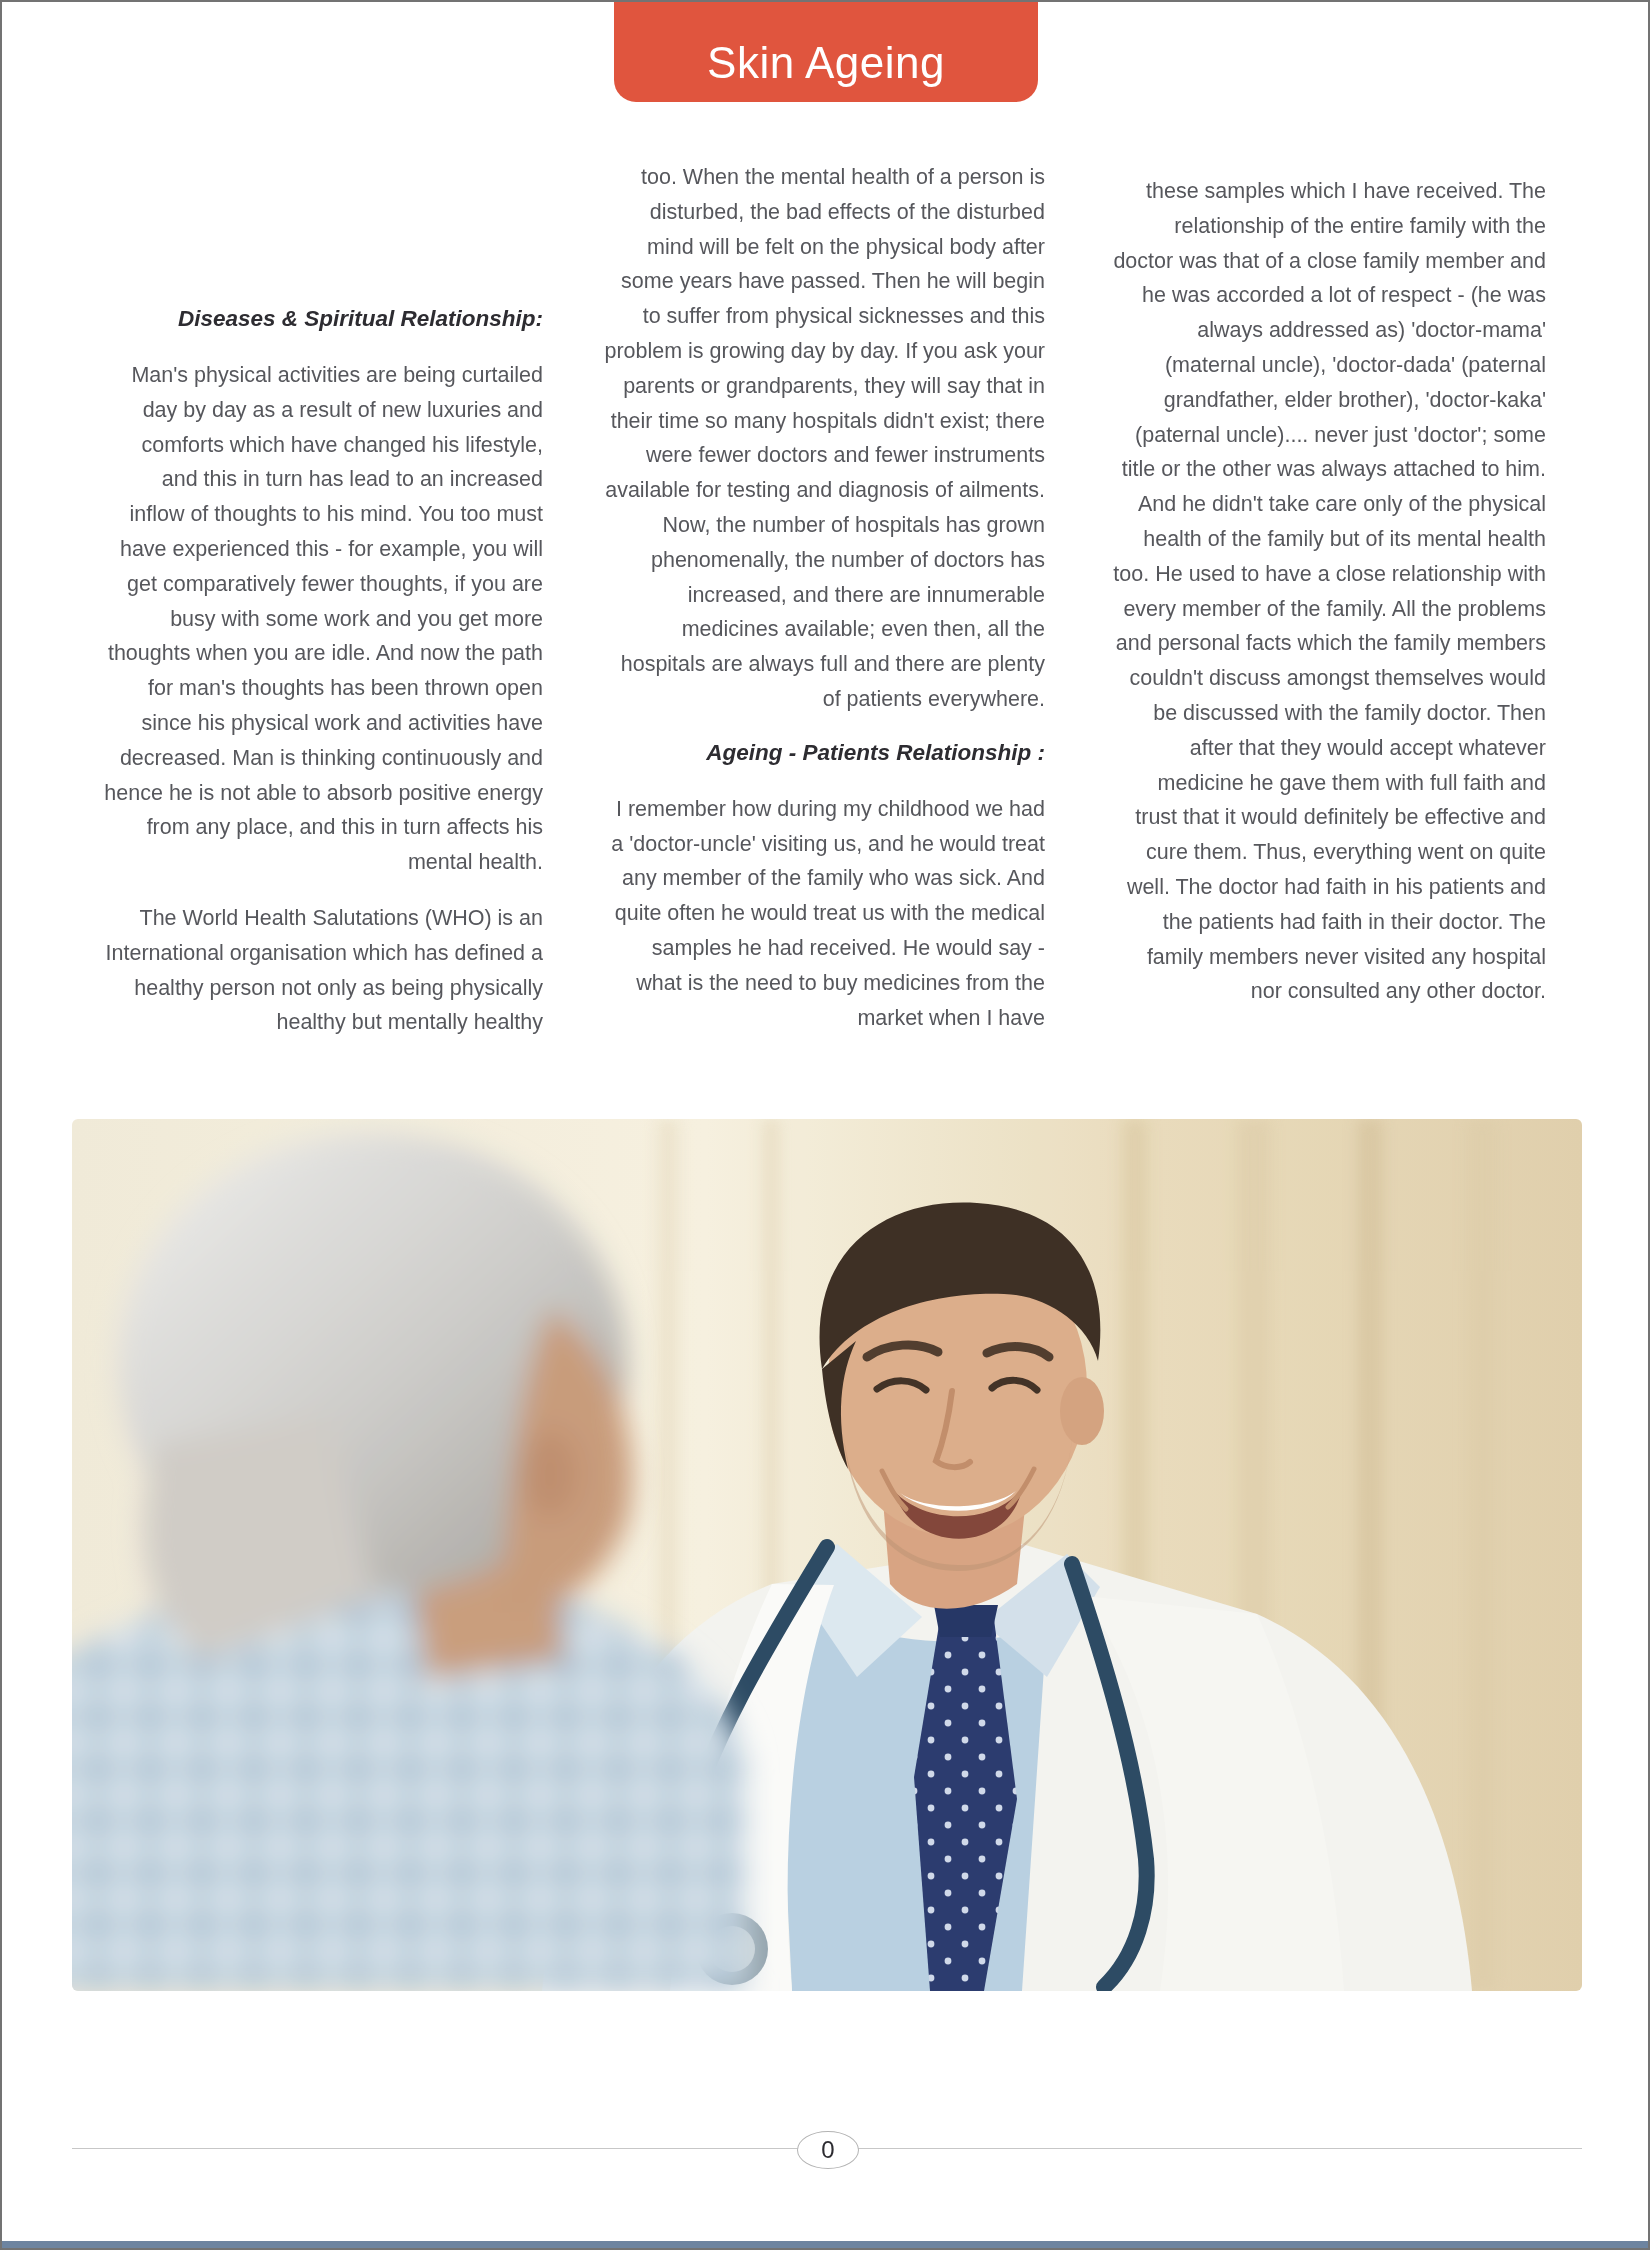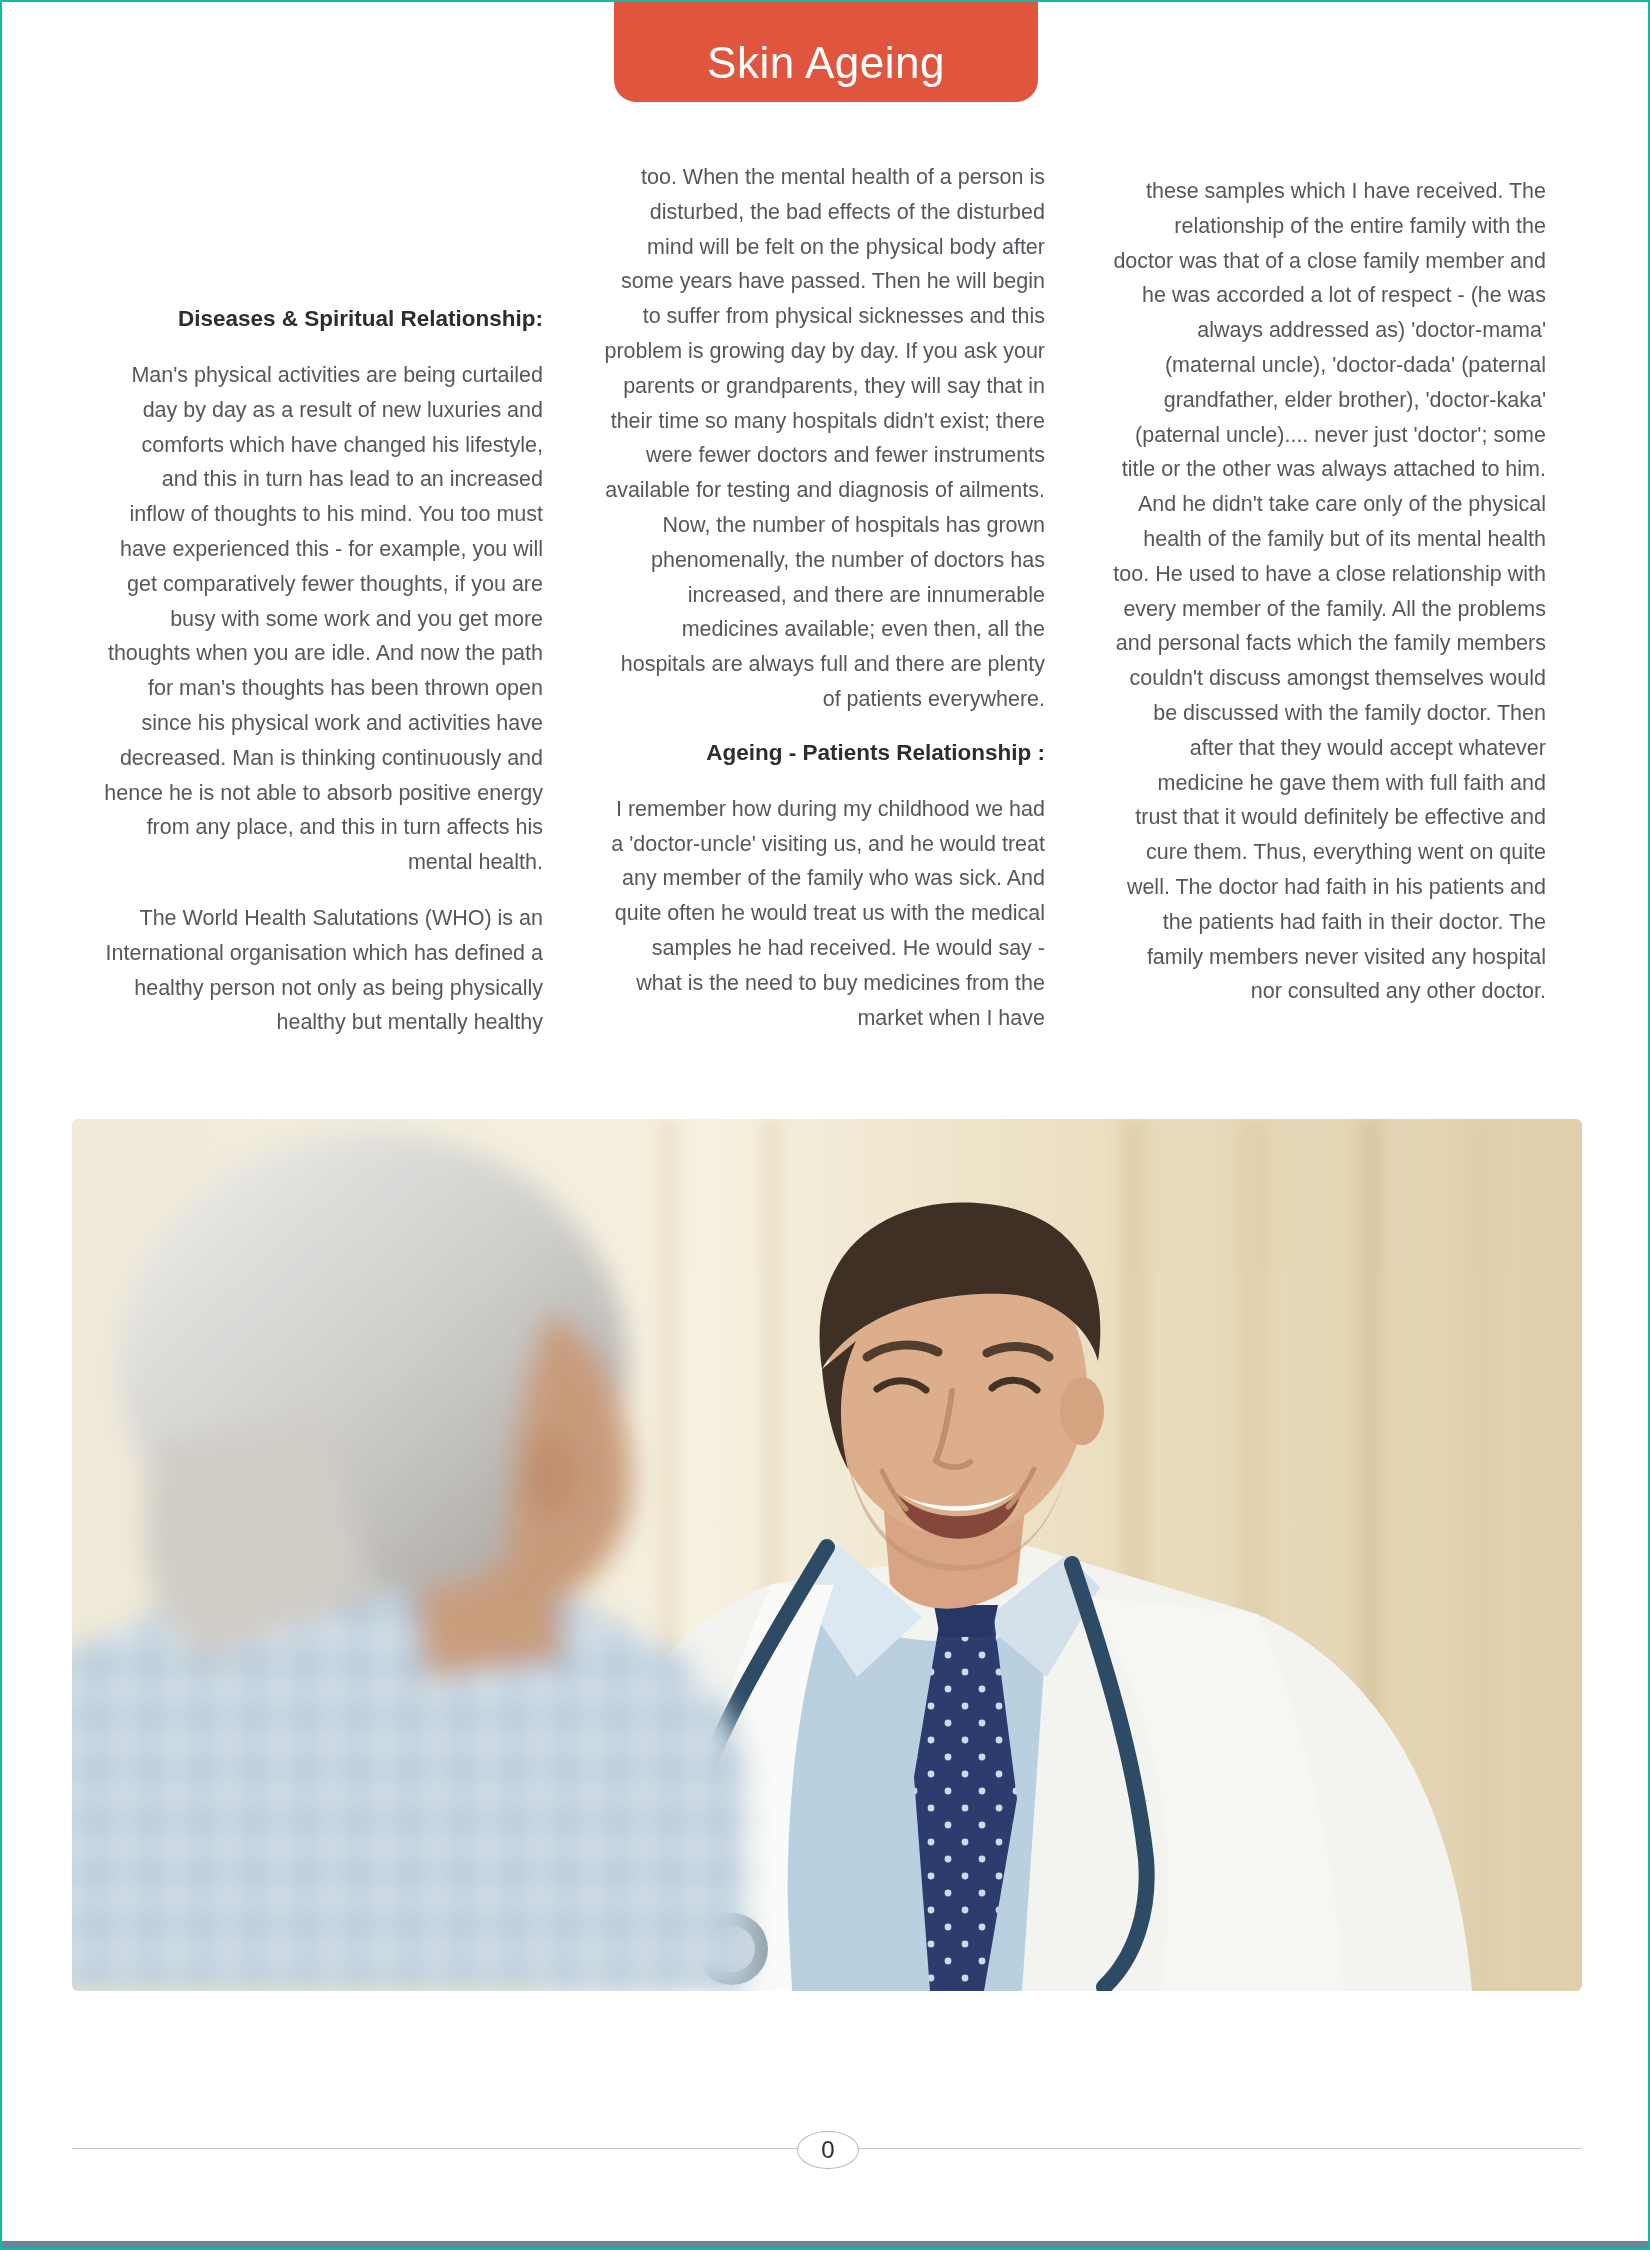--- a/index.html
+++ b/index.html
@@ -1,19 +1,19 @@
 <!DOCTYPE html>
 <html><head>
 <meta charset="utf-8">
 <style>
   html,body{margin:0;padding:0;background:#ffffff;}
   .page{
     position:relative;width:1650px;height:2250px;
     background:#ffffff;box-sizing:border-box;
-    border:2px solid #14b8a6;overflow:hidden;
+    border:2px solid #737373;overflow:hidden;
     font-family:"Liberation Sans","DejaVu Sans",sans-serif;
   }
   .banner{
     position:absolute;left:612px;top:0;width:424px;height:100px;
     background:#e0553e;border-radius:0 0 22px 22px;
     display:flex;align-items:flex-end;justify-content:center;
     padding-bottom:14px;box-sizing:border-box;
   }
   .banner-title{
     color:#ffffff;font-size:44px;font-weight:400;letter-spacing:0.5px;
@@ -22,21 +22,21 @@
     position:absolute;left:100px;top:102px;width:480px;
     color:#e6872e;font-size:36px;font-weight:300;line-height:49px;
   }
   .col{
     position:absolute;width:441px;
     color:#56575c;font-size:21.5px;line-height:34.8px;text-align:right;
   }
   .col p{margin:0 0 21px 0;}
   .col-heading{
     font-size:22.5px;font-weight:bold;color:#2d2c31;
-    margin:16px 0 24px 0;line-height:30px;
+    margin:16px 0 24px 0;line-height:30px;font-style:italic;
   }
   .col1{left:100px;top:286px;}
   .col2{left:602px;top:158px;}
   .col3{left:1108px;top:172px;width:436px;}
   .photo{
     position:absolute;left:70px;top:1117px;width:1510px;height:872px;
     border-radius:6px;overflow:hidden;
   }
   .footer-rule{
     position:absolute;left:70px;top:2146px;width:1510px;height:0;

